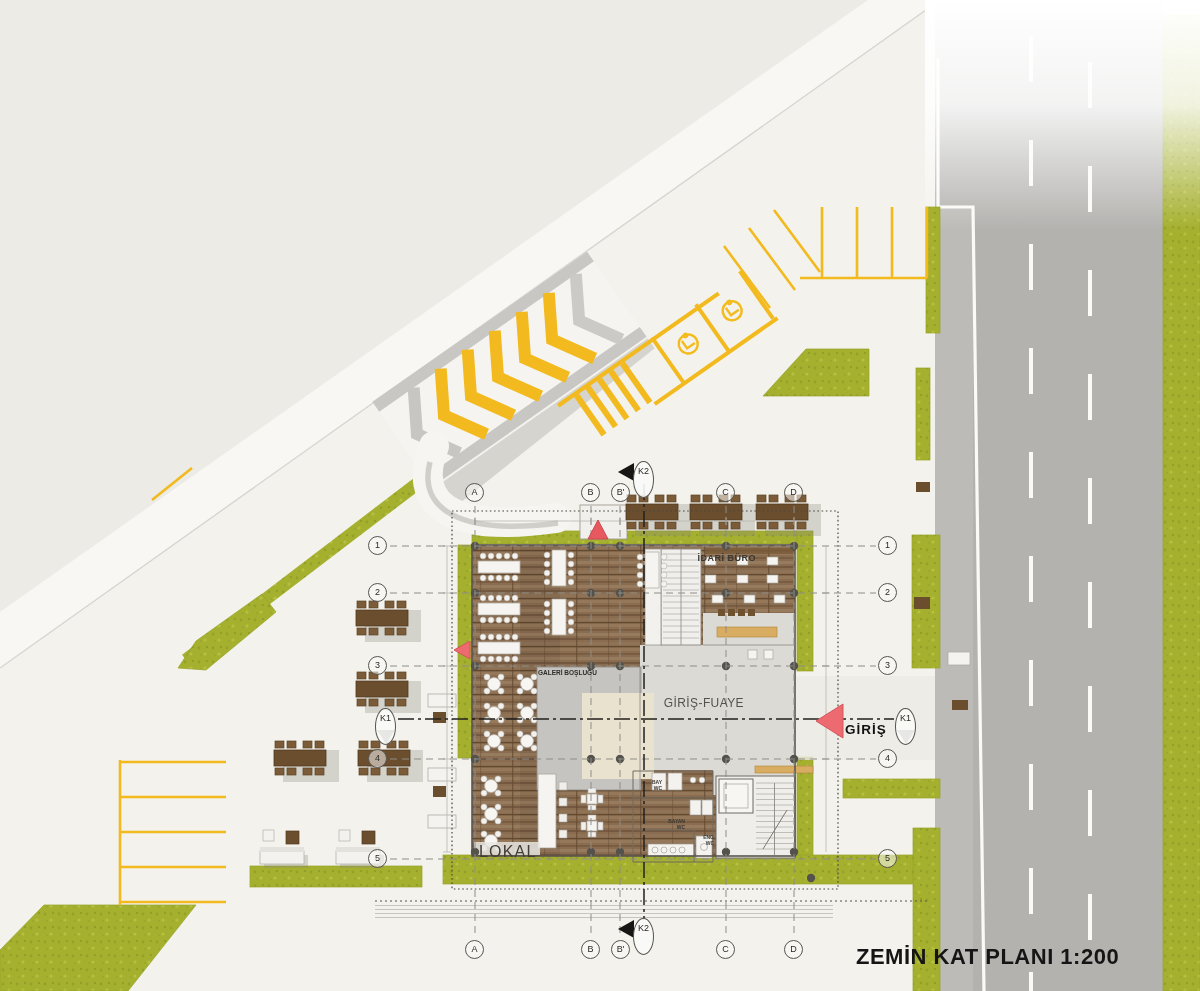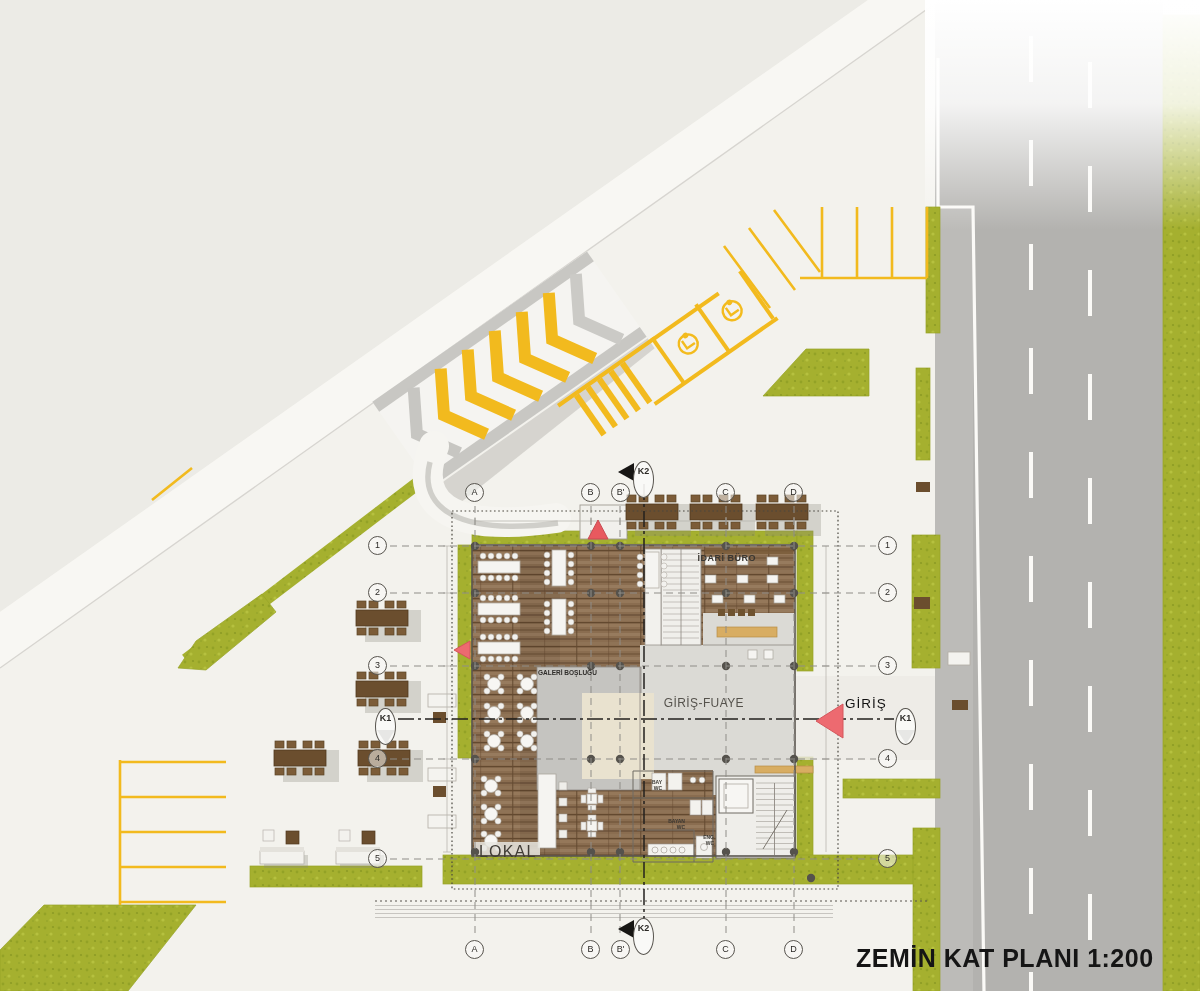--- a/index.html
+++ b/index.html
@@ -5,22 +5,22 @@
   html,body{margin:0;padding:0;background:#e8e7e3;}
   #stage{position:relative;width:1200px;height:991px;margin:0 auto;background:#f3f2ed;overflow:hidden;
          font-family:"Liberation Sans",sans-serif;}
   #plan-svg{position:absolute;left:0;top:0;}
   .lbl{position:absolute;color:#3a3732;white-space:nowrap;}
   .lbl.center{text-align:right;}
   .lbl.wrap{white-space:normal;line-height:1.15;}
   .bub{position:absolute;width:19px;height:19px;box-sizing:border-box;border:1.2px solid #57544e;
        border-radius:50%;background:rgba(250,250,247,.55);font-size:9px;line-height:17px;
        text-align:center;color:#2b2926;}
-  .bubk{width:21px;height:37px;line-height:19px;font-weight:700;background:rgba(250,250,247,.92);}
-  #title{position:absolute;left:856px;top:944px;font-size:25px;font-weight:800;color:#151515;
+  .bubk{width:21px;height:37px;line-height:19px;font-weight:400;background:rgba(250,250,247,.92);}
+  #title{position:absolute;left:856px;top:944px;font-size:22px;font-weight:800;color:#151515;
          letter-spacing:.5px;}
 </style>
 </head>
 <body>
 
 <div id="stage">
 <svg id="plan-svg" width="1200" height="991" viewBox="0 0 1200 991">
   <defs>
     <pattern id="grassP" width="14" height="14" patternUnits="userSpaceOnUse">
       <rect width="14" height="14" fill="#a5b02f"></rect>
@@ -406,16 +406,16 @@
 <div class="bub bubk" style="left:375px;top:708px">K1</div>
 <div class="bub bubk" style="left:895px;top:708px">K1</div>
 
 <div class="lbl center" style="left:676px;top:553px;width:80px;font-size:9px;font-weight:bold;letter-spacing:.5px">İDARİ BÜRO</div>
 <div class="lbl center" style="left:660px;top:696px;width:84px;font-size:12px;color:#55524c;letter-spacing:.4px">GİRİŞ-FUAYE</div>
 <div class="lbl" style="left:538px;top:669px;font-size:6.5px;font-weight:bold;color:#2f2d2a">GALERİ BOŞLUĞU</div>
 <div class="lbl" style="left:479px;top:843px;font-size:16px;letter-spacing:1.2px;color:#403c36">LOKAL</div>
 <div class="lbl center wrap" style="left:644px;top:780px;width:18px;font-size:5px;font-weight:bold">BAY WC</div>
 <div class="lbl center wrap" style="left:659px;top:819px;width:26px;font-size:5px;font-weight:bold">BAYAN WC</div>
 <div class="lbl center wrap" style="left:696px;top:835px;width:18px;font-size:5px;font-weight:bold">ENG WC</div>
-<div class="lbl" style="left:845px;top:696px;font-size:13.5px;font-weight:normal;color:#111;letter-spacing:1px">GİRİŞ</div>
+<div class="lbl" style="left:845px;top:722px;font-size:13.5px;font-weight:bold;color:#111;letter-spacing:1px">GİRİŞ</div>
 
 <div id="title">ZEMİN KAT PLANI 1:200</div>
 </div>
 
 </body></html>

